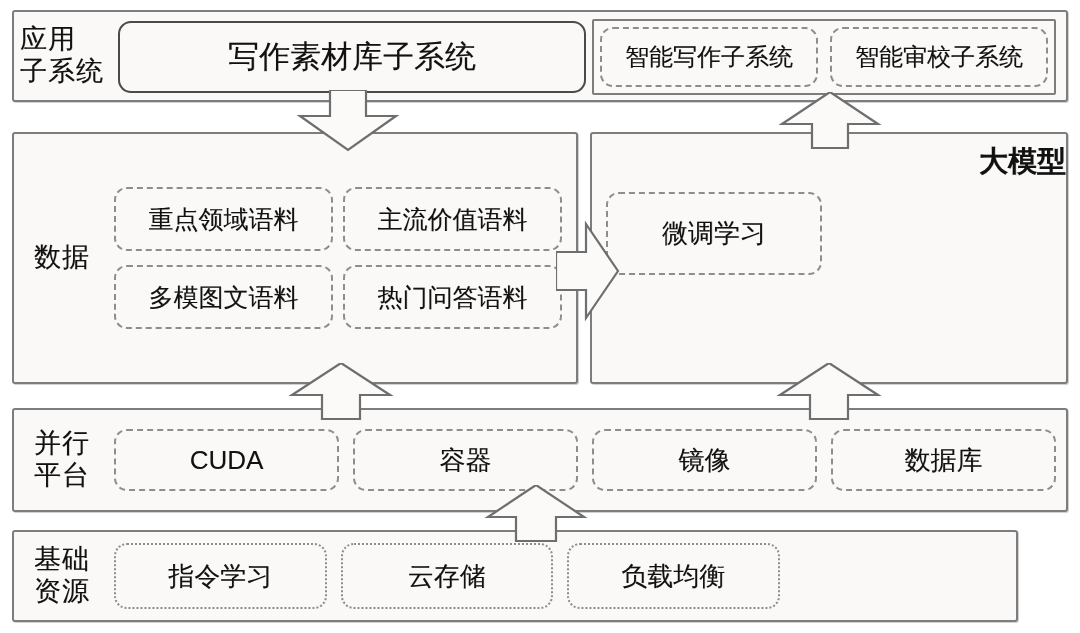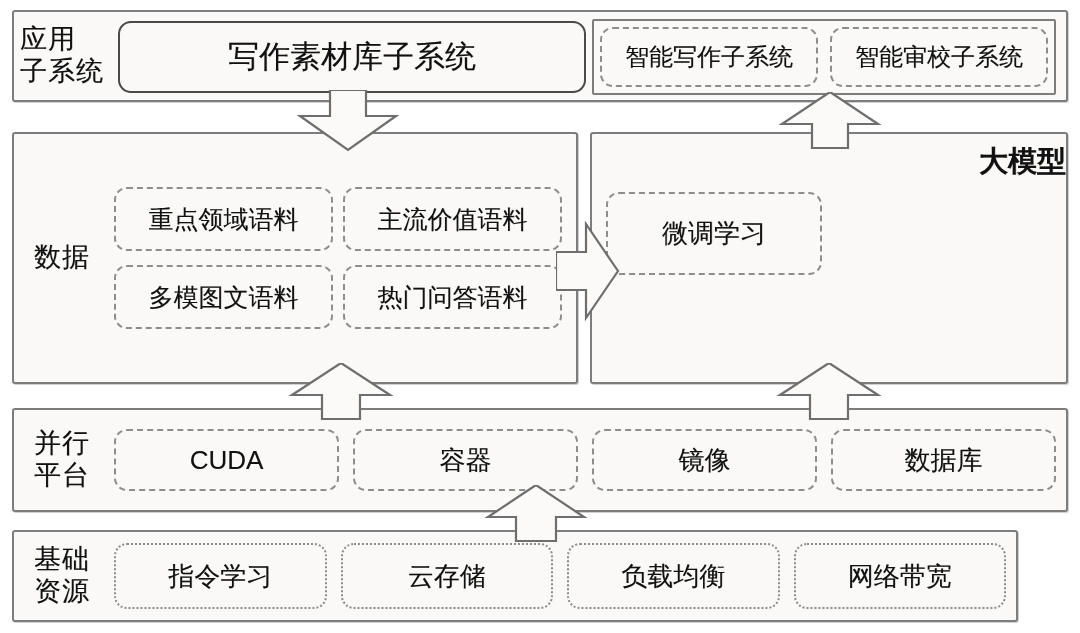--- a/index.html
+++ b/index.html
@@ -219,21 +219,20 @@
   </div>
 
   <div class="band" id="row-infra">
     <div class="band-label">基础
 资源</div>
     <div class="band-body">
       <div class="four-grid">
         <div class="cell dotted">指令学习</div>
         <div class="cell dotted">云存储</div>
         <div class="cell dotted">负载均衡</div>
-        <div class="cell dotted">网络带宽</div>
       </div>
     </div>
   </div>
 
   <div class="arrow" id="arrow-app-data" style="left:292px; top:90px;">
     <svg width="112" height="62" viewBox="0 0 112 62">
       <polygon points="38,0 74,0 74,26 104,26 56,60 8,26 38,26" fill="#fbfaf8" stroke="#6e6e6e" stroke-width="2.2" stroke-linejoin="miter"></polygon>
     </svg>
   </div>
 

